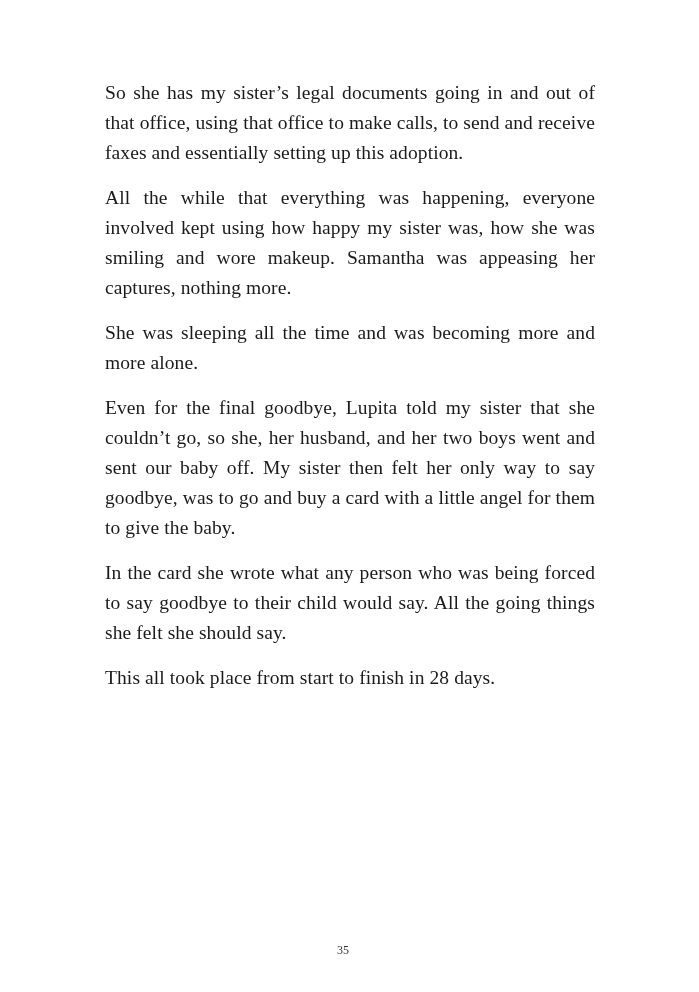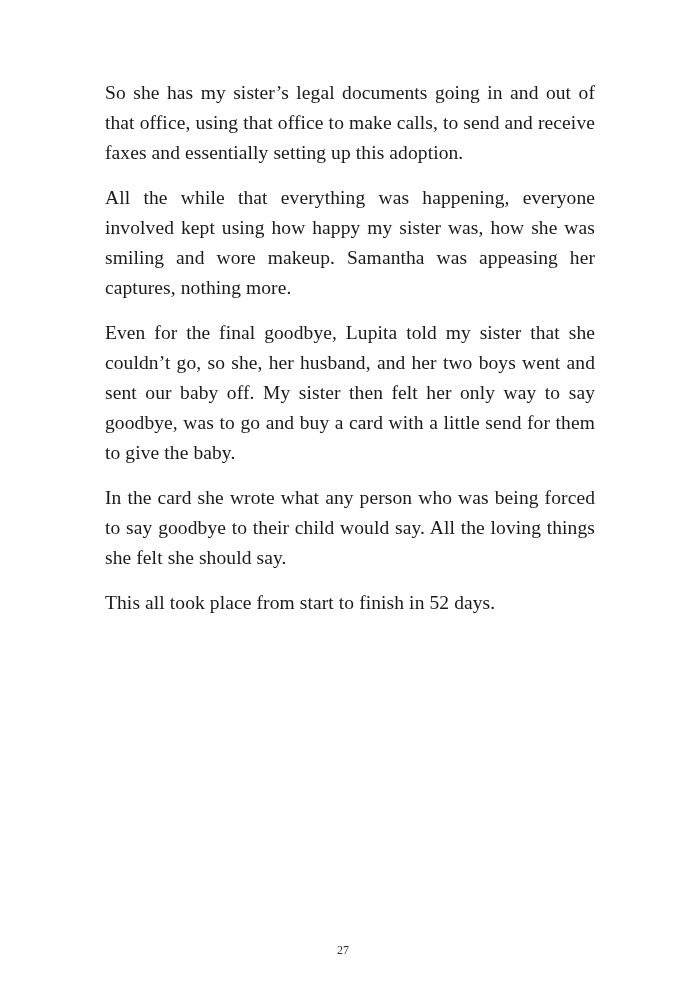--- a/index.html
+++ b/index.html
@@ -42,18 +42,19 @@
     font-family: "Liberation Serif", "DejaVu Serif", serif;
   }
 </style>
 </head>
 <body>
 
 <div class="page">
   <div class="content">
     <p>So she has my sister’s legal documents going in and out of that office, using that office to make calls, to send and receive faxes and essentially setting up this adoption.</p>
     <p>All the while that everything was happening, everyone involved kept using how happy my sister was, how she was smiling and wore makeup. Samantha was appeasing her captures, nothing more.</p>
-    <p>Even for the final goodbye, Lupita told my sister that she couldn’t go, so she, her husband, and her two boys went and sent our baby off. My sister then felt her only way to say goodbye, was to go and buy a card with a little send for them to give the baby.</p>
-    <p>In the card she wrote what any person who was being forced to say goodbye to their child would say. All the loving things she felt she should say.</p>
-    <p>This all took place from start to finish in 52 days.</p>
+    <p>She was sleeping all the time and was becoming more and more alone.</p>
+    <p>Even for the final goodbye, Lupita told my sister that she couldn’t go, so she, her husband, and her two boys went and sent our baby off. My sister then felt her only way to say goodbye, was to go and buy a card with a little angel for them to give the baby.</p>
+    <p>In the card she wrote what any person who was being forced to say goodbye to their child would say. All the going things she felt she should say.</p>
+    <p>This all took place from start to finish in 28 days.</p>
   </div>
-  <div class="page-number">27</div>
+  <div class="page-number">35</div>
 </div>
 
 </body></html>

